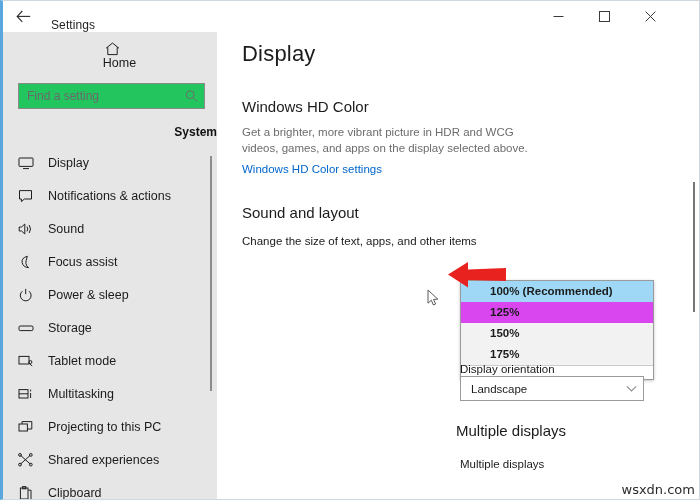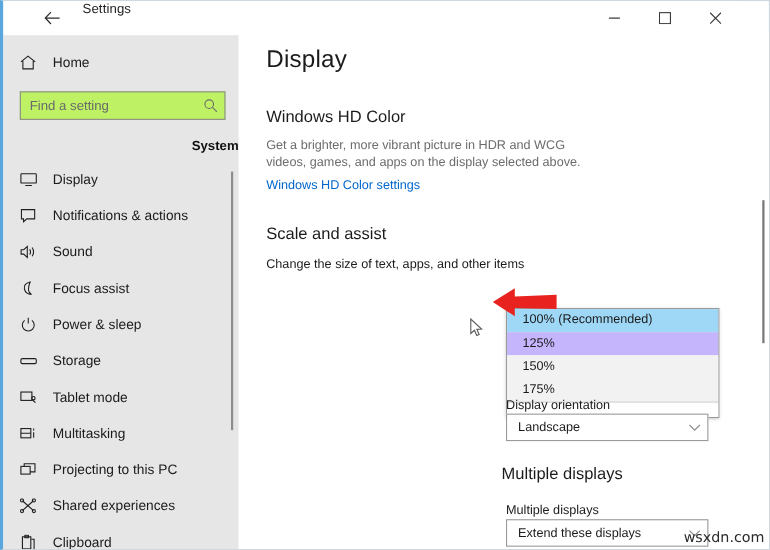--- a/index.html
+++ b/index.html
@@ -18,21 +18,21 @@
     border-right: 1px solid #cfd8de;
     border-bottom: 1px solid #cfd8de;
     overflow: hidden;
   }
 
   
   .titlebar {
     position: absolute; top: 0; left: 0;
     width: 670px; height: 31px;
     background: #ffffff;
-    display: flex; align-items: flex-start; padding-left: 24px;
+    display: flex; align-items: flex-end;
   }
   .back-btn {
     width: 40px; height: 31px;
     display: flex; align-items: center; justify-content: center;
     color: #2a2a2a;
   }
   .back-btn svg { display: block; }
   .title-text {
     font-size: 12px; color: #1f1f1f;
     margin-left: 8px; letter-spacing: .1px;
@@ -50,29 +50,29 @@
 
   
   .sidebar {
     position: absolute; top: 31px; left: 0;
     width: 214px; height: 468px;
     background: #e6e6e6;
     overflow: hidden;
   }
   .home-row {
     display: flex; align-items: center;
-    height: 30px; margin-top: 10px; padding-left: 15px;
+    height: 30px; margin-top: 10px; padding-left: 15px; flex-direction: column;
   }
   .home-row .ico { width: 26px; display: flex; align-items: center; color: #1f1f1f; }
   .home-row .lbl { font-size: 12.5px; color: #1b1b1b; margin-left: 4px; }
 
   .search-wrap {
     margin: 11px 12px 0 15px;
     height: 26px;
-    background: #bef264;
+    background: #22c55e;
     border: 1px solid #8a8a8a;
     display: flex; align-items: center;
     position: relative;
   }
   .search-wrap input {
     flex: 1; border: none; outline: none;
     font-family: "Liberation Sans", sans-serif;
     font-size: 12px; color: #555;
     padding: 0 24px 0 8px;
     background: transparent;
@@ -149,27 +149,28 @@
   
   .dropdown-open {
     position: absolute; left: 243px; top: 248px;
     width: 194px;
     background: #f2f2f2;
     border: 1px solid #9a9a9a;
     box-shadow: 0 1px 3px rgba(0,0,0,.22);
   }
   .dd-item {
     height: 21px; line-height: 21px;
-    padding-left: 14px;
+    padding-left: 29px;
     font-size: 11.5px; color: #1b1b1b;
     background: #f2f2f2;
     white-space: nowrap;
+    font-weight: bold;
   }
   .dd-item.active { background: #9fd8f7; }
-  .dd-item.hover  { background: #c4b5fd; }
+  .dd-item.hover  { background: #d946ef; }
   .dd-foot {
     height: 14px; background: #ffffff;
     border-top: 1px solid #cdcdcd;
   }
 
   
   .combo {
     position: absolute; left: 243px;
     width: 184px; height: 25px;
     background: #ffffff;
@@ -392,21 +393,21 @@
   </div>
 
   <div class="content">
 
     <div class="page-title">Display</div>
 
     <div class="h2">Windows HD Color</div>
     <div class="body-text">Get a brighter, more vibrant picture in HDR and WCG videos, games, and apps on the display selected above.</div>
     <a class="link">Windows HD Color settings</a>
 
-    <div class="h2 scale">Scale and assist</div>
+    <div class="h2 scale">Sound and layout</div>
     <div class="field-label">Change the size of text, apps, and other items</div>
 
     
     <div class="dropdown-open">
       <div class="dd-item active">100% (Recommended)</div>
       <div class="dd-item hover">125%</div>
       <div class="dd-item">150%</div>
       <div class="dd-item">175%</div>
       <div class="dd-foot"></div>
     </div>
@@ -416,28 +417,20 @@
       <span class="val">Landscape</span>
       <span class="chev">
         <svg width="11" height="8" viewBox="0 0 11 8">
             <path d="M0.8 1.4 L5.5 6 L10.2 1.4" fill="none" stroke="#8c8c8c" stroke-width="1.1"></path>
           </svg>
       </span>
     </div>
 
     <div class="h2-abs" style="top:390px;">Multiple displays</div>
     <div class="lbl-abs" style="top:426px;">Multiple displays</div>
-    <div class="combo" style="top:440px;">
-      <span class="val">Extend these displays</span>
-      <span class="chev">
-        <svg width="11" height="8" viewBox="0 0 11 8">
-            <path d="M0.8 1.4 L5.5 6 L10.2 1.4" fill="none" stroke="#8c8c8c" stroke-width="1.1"></path>
-          </svg>
-      </span>
-    </div>
 
     <div class="main-scroll"></div>
   </div>
 
   <div class="red-arrow">
     <svg width="62" height="32" viewBox="0 0 62 32">
       <path d="M2 15.5 L22 3 L22 10.5 L60 9 L60 22 L22 21 L22 28.5 Z" fill="#e8231f"></path>
     </svg>
   </div>
 

